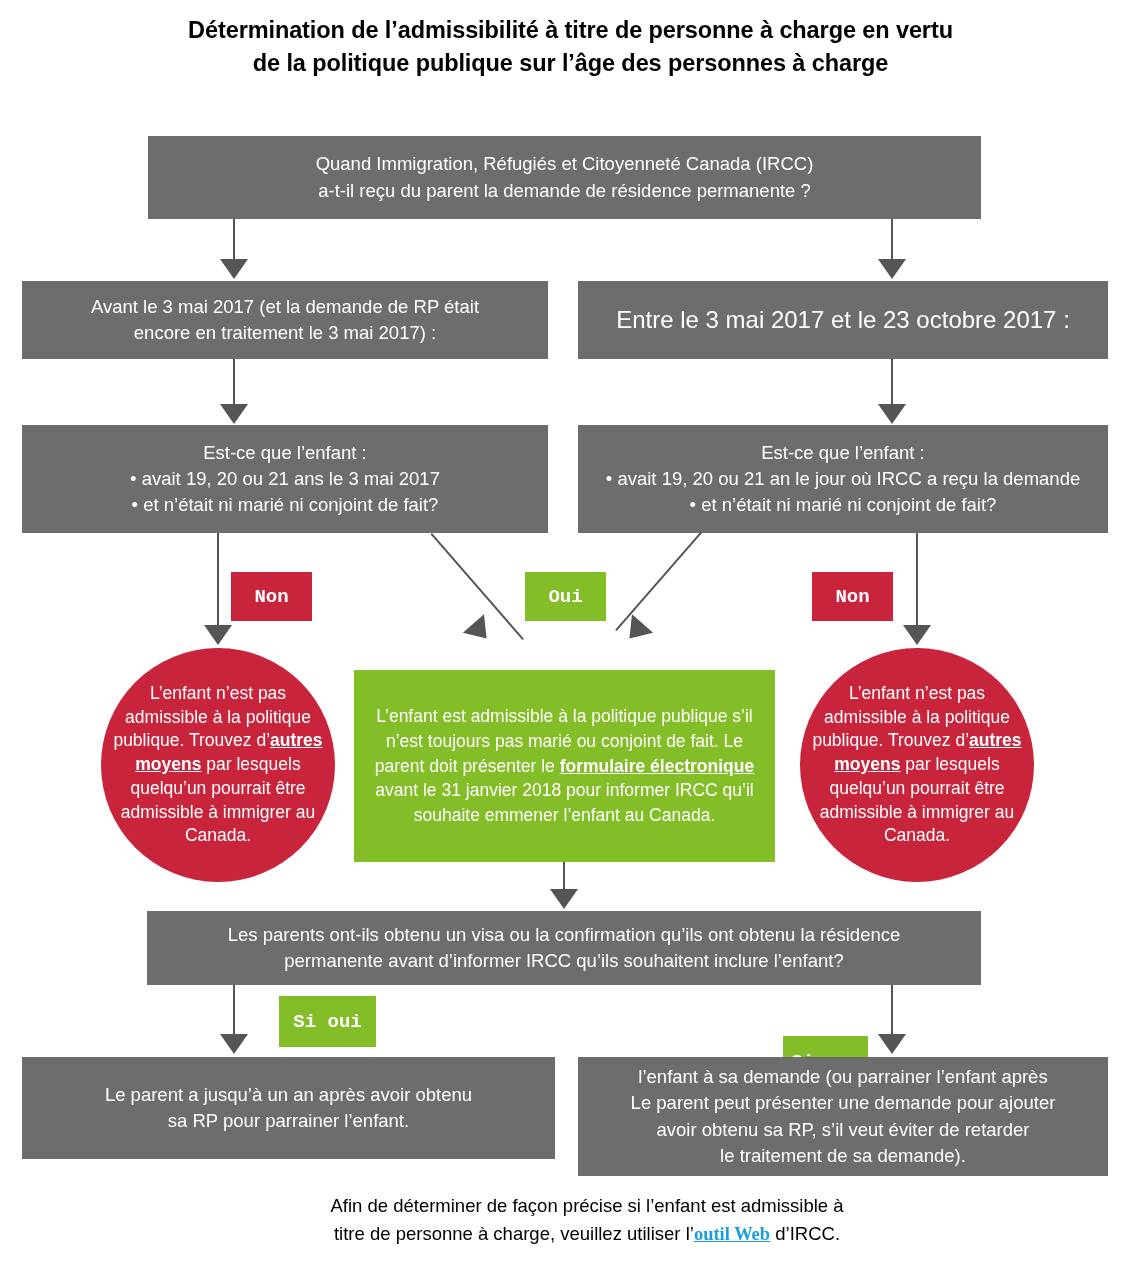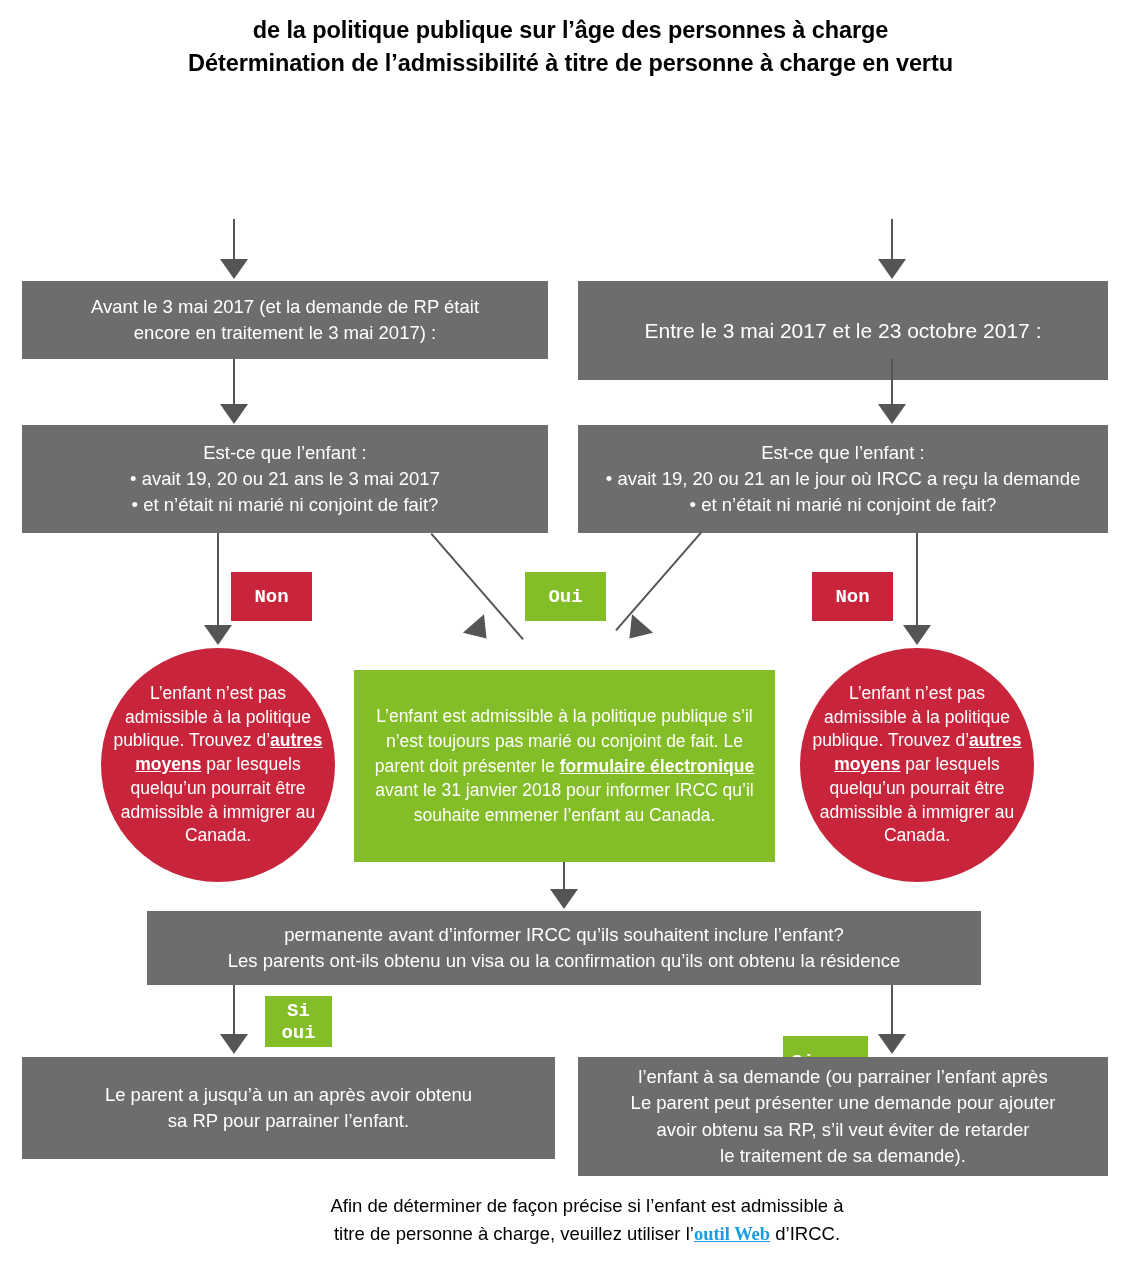--- a/index.html
+++ b/index.html
@@ -135,39 +135,45 @@
     font-weight: bold;
     text-decoration: underline;
   }
 </style>
 </head>
 <body>
 
 <div id="canvas">
 
   <div class="title">
+    <span class="line">Détermination de l’admissibilité à titre de personne à charge en vertu</span>
     <span class="line">de la politique publique sur l’âge des personnes à charge</span>
-    <span class="line">Détermination de l’admissibilité à titre de personne à charge en vertu</span>
-  </div>
-
+  </div>
+
+  <div class="box gray" style="left:148px; top:136px; width:833px; height:83px; font-size:18.5px;">
+    <div class="box-inner">
+      <div>Quand Immigration, Réfugiés et Citoyenneté Canada (IRCC)</div>
+      <div>a-t-il reçu du parent la demande de résidence permanente ?</div>
+    </div>
+  </div>
 
   <div class="conn vline" style="left:233px; top:219px; height:43px;"></div>
   <div class="arrow-down" style="left:220px; top:259px;"></div>
 
   <div class="conn vline" style="left:891px; top:219px; height:43px;"></div>
   <div class="arrow-down" style="left:878px; top:259px;"></div>
 
   <div class="box gray" style="left:22px; top:281px; width:526px; height:78px; font-size:18.5px;">
     <div class="box-inner">
       <div>Avant le 3 mai 2017 (et la demande de RP était</div>
       <div>encore en traitement le 3 mai 2017) :</div>
     </div>
   </div>
 
-  <div class="box gray" style="left:578px; top:281px; width:530px; height:99px; font-size:21px;">
+  <div class="box gray" style="left:578px; top:281px; width:530px; height:78px; font-size:24px;">
     <div class="box-inner">
       <div>Entre le 3 mai 2017 et le 23 octobre 2017 :</div>
     </div>
   </div>
 
   <div class="conn vline" style="left:233px; top:359px; height:48px;"></div>
   <div class="arrow-down" style="left:220px; top:404px;"></div>
 
   <div class="conn vline" style="left:891px; top:359px; height:48px;"></div>
   <div class="arrow-down" style="left:878px; top:404px;"></div>
@@ -222,32 +228,32 @@
     <div class="box-inner">
       <span>L’enfant n’est pas admissible à la politique publique. Trouvez d’</span><span class="ulbold">autres moyens</span><span> par lesquels quelqu’un pourrait être admissible à immigrer au Canada.</span>
     </div>
   </div>
 
   <div class="conn vline" style="left:563px; top:862px; height:30px;"></div>
   <div class="arrow-down" style="left:550px; top:889px;"></div>
 
   <div class="box gray" style="left:147px; top:911px; width:834px; height:74px; font-size:18.5px;">
     <div class="box-inner">
+      <div>Les parents ont-ils obtenu un visa ou la confirmation qu’ils ont obtenu la résidence</div>
       <div>permanente avant d’informer IRCC qu’ils souhaitent inclure l’enfant?</div>
-      <div>Les parents ont-ils obtenu un visa ou la confirmation qu’ils ont obtenu la résidence</div>
     </div>
   </div>
 
   <div class="conn vline" style="left:233px; top:985px; height:52px;"></div>
   <div class="arrow-down" style="left:220px; top:1034px;"></div>
 
   <div class="conn vline" style="left:891px; top:985px; height:52px;"></div>
   <div class="arrow-down" style="left:878px; top:1034px;"></div>
 
-  <div class="badge green" style="left:265px; top:996px; width:67px; height:51px;">Si oui</div>
+  <div class="badge green" style="left:279px; top:996px; width:97px; height:51px;">Si oui</div>
 
   <div class="badge green" style="left:783px; top:1036px; width:85px; height:51px;">Si non</div>
 
   <div class="box gray" style="left:22px; top:1057px; width:533px; height:102px; font-size:18.5px;">
     <div class="box-inner">
       <div>Le parent a jusqu’à un an après avoir obtenu</div>
       <div>sa RP pour parrainer l’enfant.</div>
     </div>
   </div>
 

